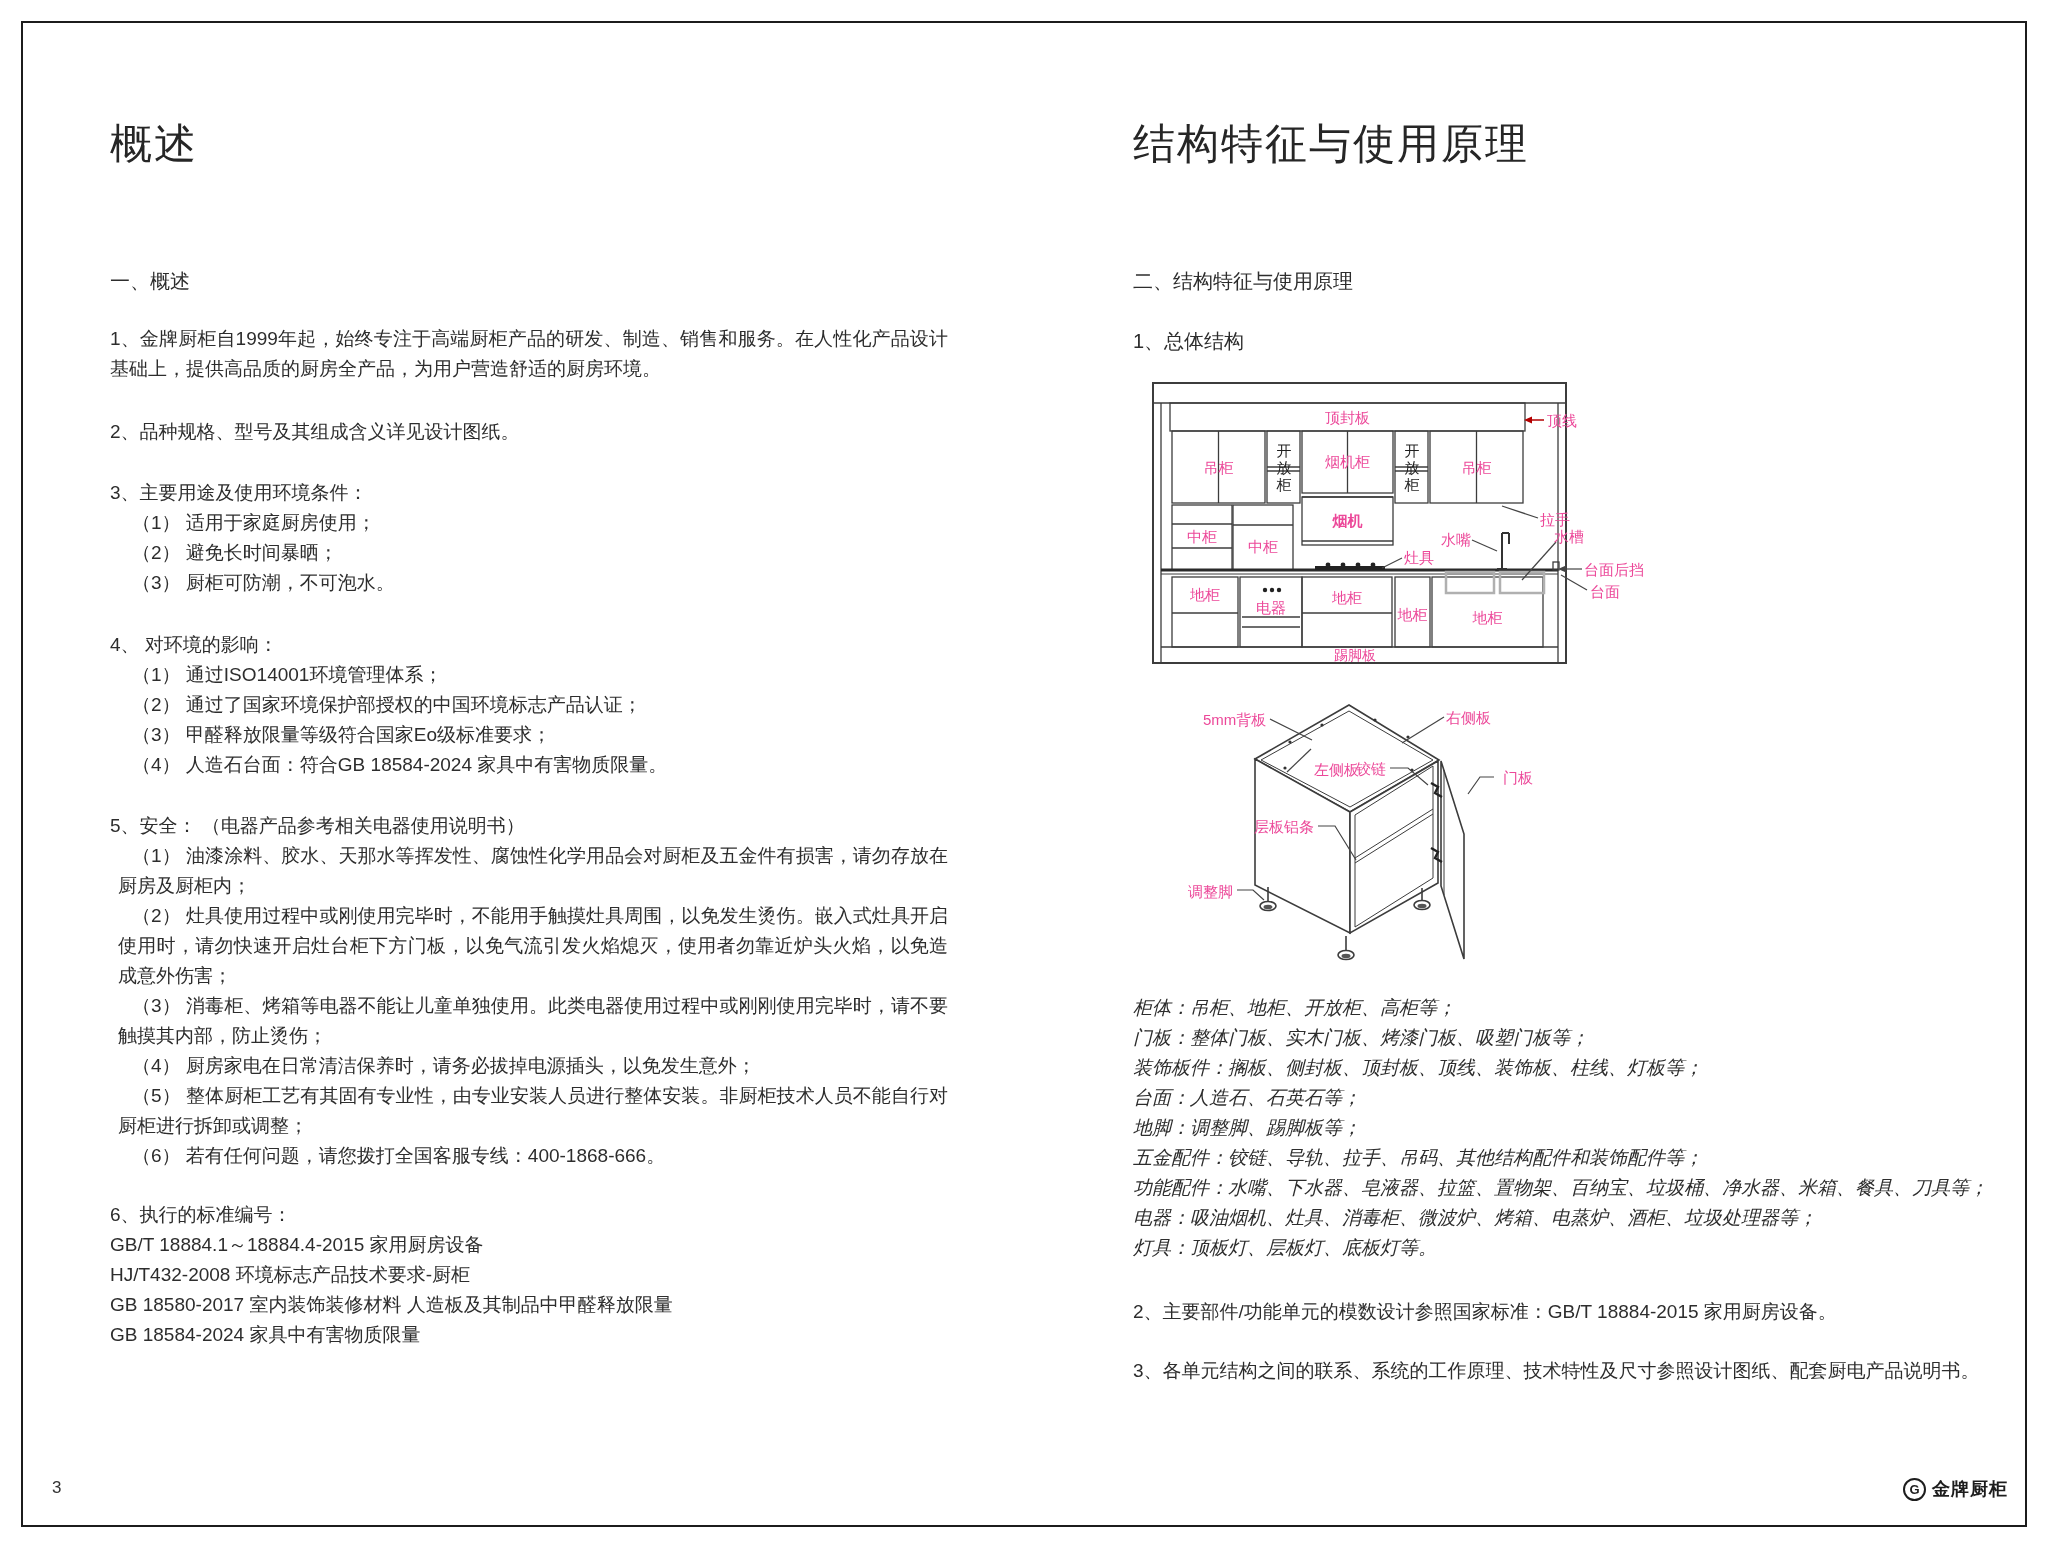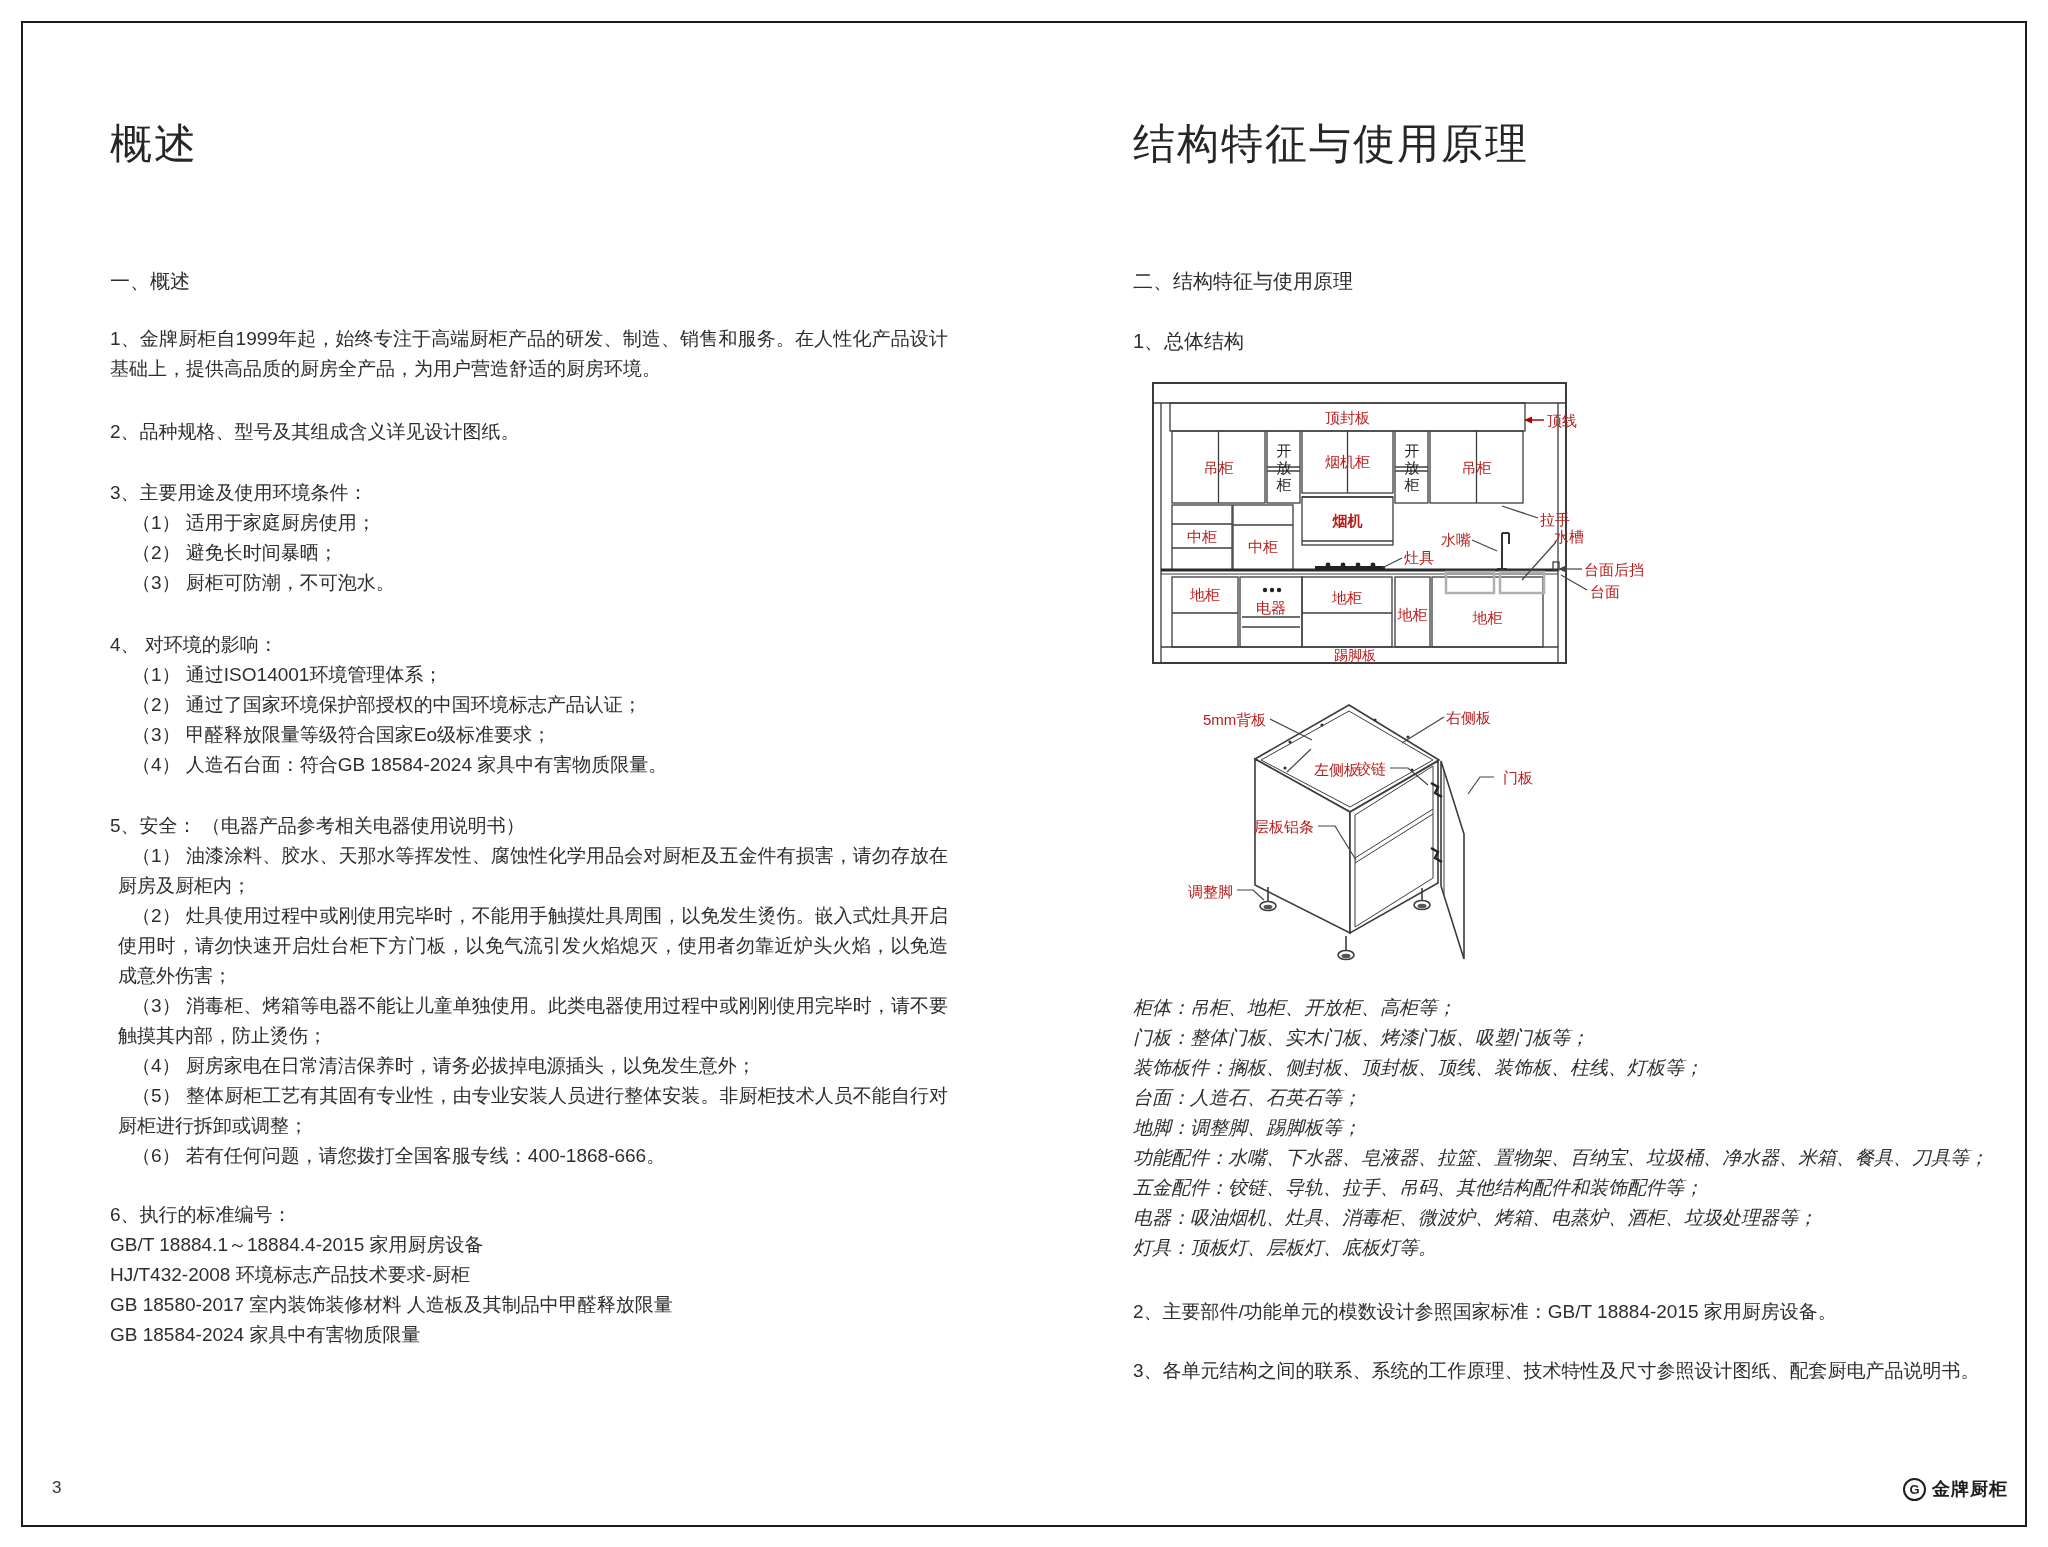--- a/index.html
+++ b/index.html
@@ -8,21 +8,21 @@
   .frame{position:absolute;left:21px;top:21px;width:2002px;height:1502px;border:2px solid #1c1c1c;}
   .abs{position:absolute;}
   .h1{font-size:42px;line-height:48px;letter-spacing:2px;color:#262626;white-space:nowrap;}
   .h2{font-size:20px;line-height:30px;white-space:nowrap;}
   .body19{font-size:19px;line-height:30px;}
   .block{position:absolute;width:838px;text-align:justify;}
   .rblock{position:absolute;width:860px;text-align:justify;}
   .line{white-space:nowrap;}
   .indent{text-indent:14px;margin-left:8px;}
   .diag{position:absolute;}
-  .dlabel{position:absolute;font-size:15px;line-height:17px;white-space:nowrap;color:#b91c1c;}
+  .dlabel{position:absolute;font-size:15px;line-height:17px;white-space:nowrap;color:#ec4899;}
   .dlabel.c{text-align:center;}
   .vlabel{position:absolute;font-size:15px;line-height:17px;width:16px;text-align:center;
           word-break:break-all;color:#1f1f1f;}
   .small{font-size:14px;}
   .pagenum{position:absolute;font-size:17px;color:#333;}
   .logo{position:absolute;display:flex;align-items:center;gap:6px;}
   .logo-g{width:19px;height:19px;border:2px solid #1d1d1d;border-radius:50%;font-size:13px;
           font-weight:bold;color:#1d1d1d;display:flex;align-items:center;justify-content:center;}
   .logo-t{font-size:18px;font-weight:bold;color:#1d1d1d;letter-spacing:1px;white-space:nowrap;}
   svg{position:absolute;left:0;top:0;pointer-events:none;}
@@ -251,22 +251,22 @@
     <div class="dlabel" style="left:104px;top:128px;">层板铝条</div>
     <div class="dlabel" style="left:38px;top:193px;">调整脚</div>
   </div>
 
   <div class="rblock body19" style="left:1133px;top:993px;font-style:italic;">
     <div class="line">柜体：吊柜、地柜、开放柜、高柜等；</div>
     <div class="line">门板：整体门板、实木门板、烤漆门板、吸塑门板等；</div>
     <div class="line">装饰板件：搁板、侧封板、顶封板、顶线、装饰板、柱线、灯板等；</div>
     <div class="line">台面：人造石、石英石等；</div>
     <div class="line">地脚：调整脚、踢脚板等；</div>
+    <div class="line">五金配件：铰链、导轨、拉手、吊码、其他结构配件和装饰配件等；</div>
     <div class="line">功能配件：水嘴、下水器、皂液器、拉篮、置物架、百纳宝、垃圾桶、净水器、米箱、餐具、刀具等；</div>
-    <div class="line">五金配件：铰链、导轨、拉手、吊码、其他结构配件和装饰配件等；</div>
     <div class="line">电器：吸油烟机、灶具、消毒柜、微波炉、烤箱、电蒸炉、酒柜、垃圾处理器等；</div>
     <div class="line">灯具：顶板灯、层板灯、底板灯等。</div>
   </div>
 
   <div class="rblock body19" style="left:1133px;top:1297px;">2、主要部件/功能单元的模数设计参照国家标准：GB/T 18884-2015 家用厨房设备。</div>
 
   <div class="rblock body19" style="left:1133px;top:1356px;">3、各单元结构之间的联系、系统的工作原理、技术特性及尺寸参照设计图纸、配套厨电产品说明书。</div>
 
   <div class="pagenum" style="left:52px;top:1478px;">3</div>
 

